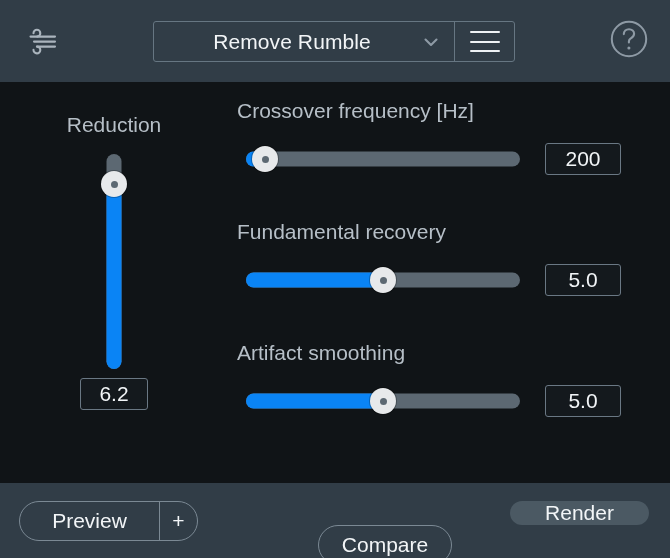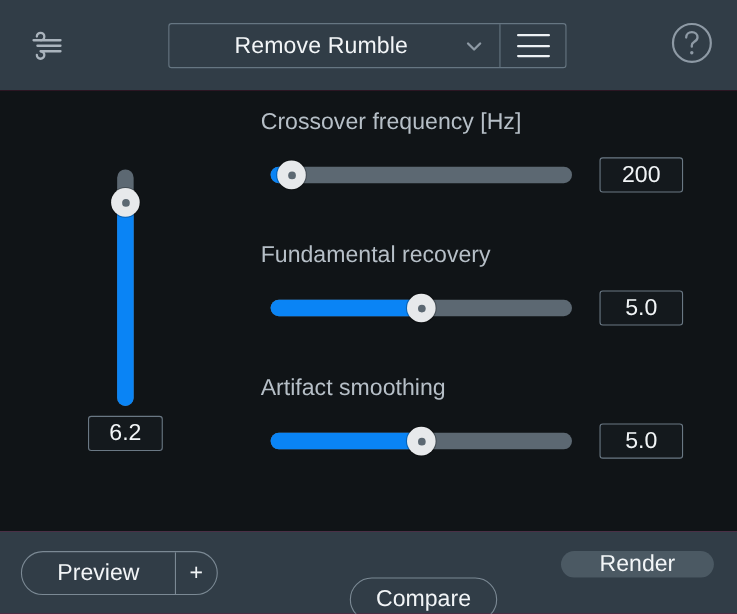--- a/index.html
+++ b/index.html
@@ -11,21 +11,21 @@
     height: 558px;
     background: #101417;
     font-family: "Liberation Sans", sans-serif;
     overflow: hidden;
     -webkit-font-smoothing: antialiased;
   }
   .app {
     position: relative;
     width: 670px;
     height: 558px;
-    background: #be185d;
+    background: #0f766e;
     display: flex;
     flex-direction: column;
   }
 
   
   .header {
     position: relative;
     height: 82px;
     background: #313d47;
     display: flex;
@@ -385,20 +385,21 @@
           <path d="M14.8 15.1c0-2.9 2.3-4.9 5.2-4.9 2.9 0 5.1 1.9 5.1 4.6 0 2.6-1.8 3.6-3.4 4.6-1.3.8-1.8 1.6-1.8 3.0v1.0" fill="none" stroke="#8e9aa5" stroke-width="2.1" stroke-linecap="round" stroke-linejoin="round"></path>
           <circle cx="19.9" cy="29.0" r="1.55" fill="#8e9aa5"></circle>
         </svg>
       </span>
     </div>
   </div>
 
   <div class="body-area">
 
     <div class="reduction-col">
+      <div class="section-title reduction-title">Reduction</div>
 
       <div class="vslider">
         <div class="vtrack">
           <div class="vfill" style="height: 86%;"></div>
         </div>
         <div class="vthumb" style="top: 14%;"></div>
       </div>
 
       <div class="numbox reduction-value">
         <span>6.2</span>

